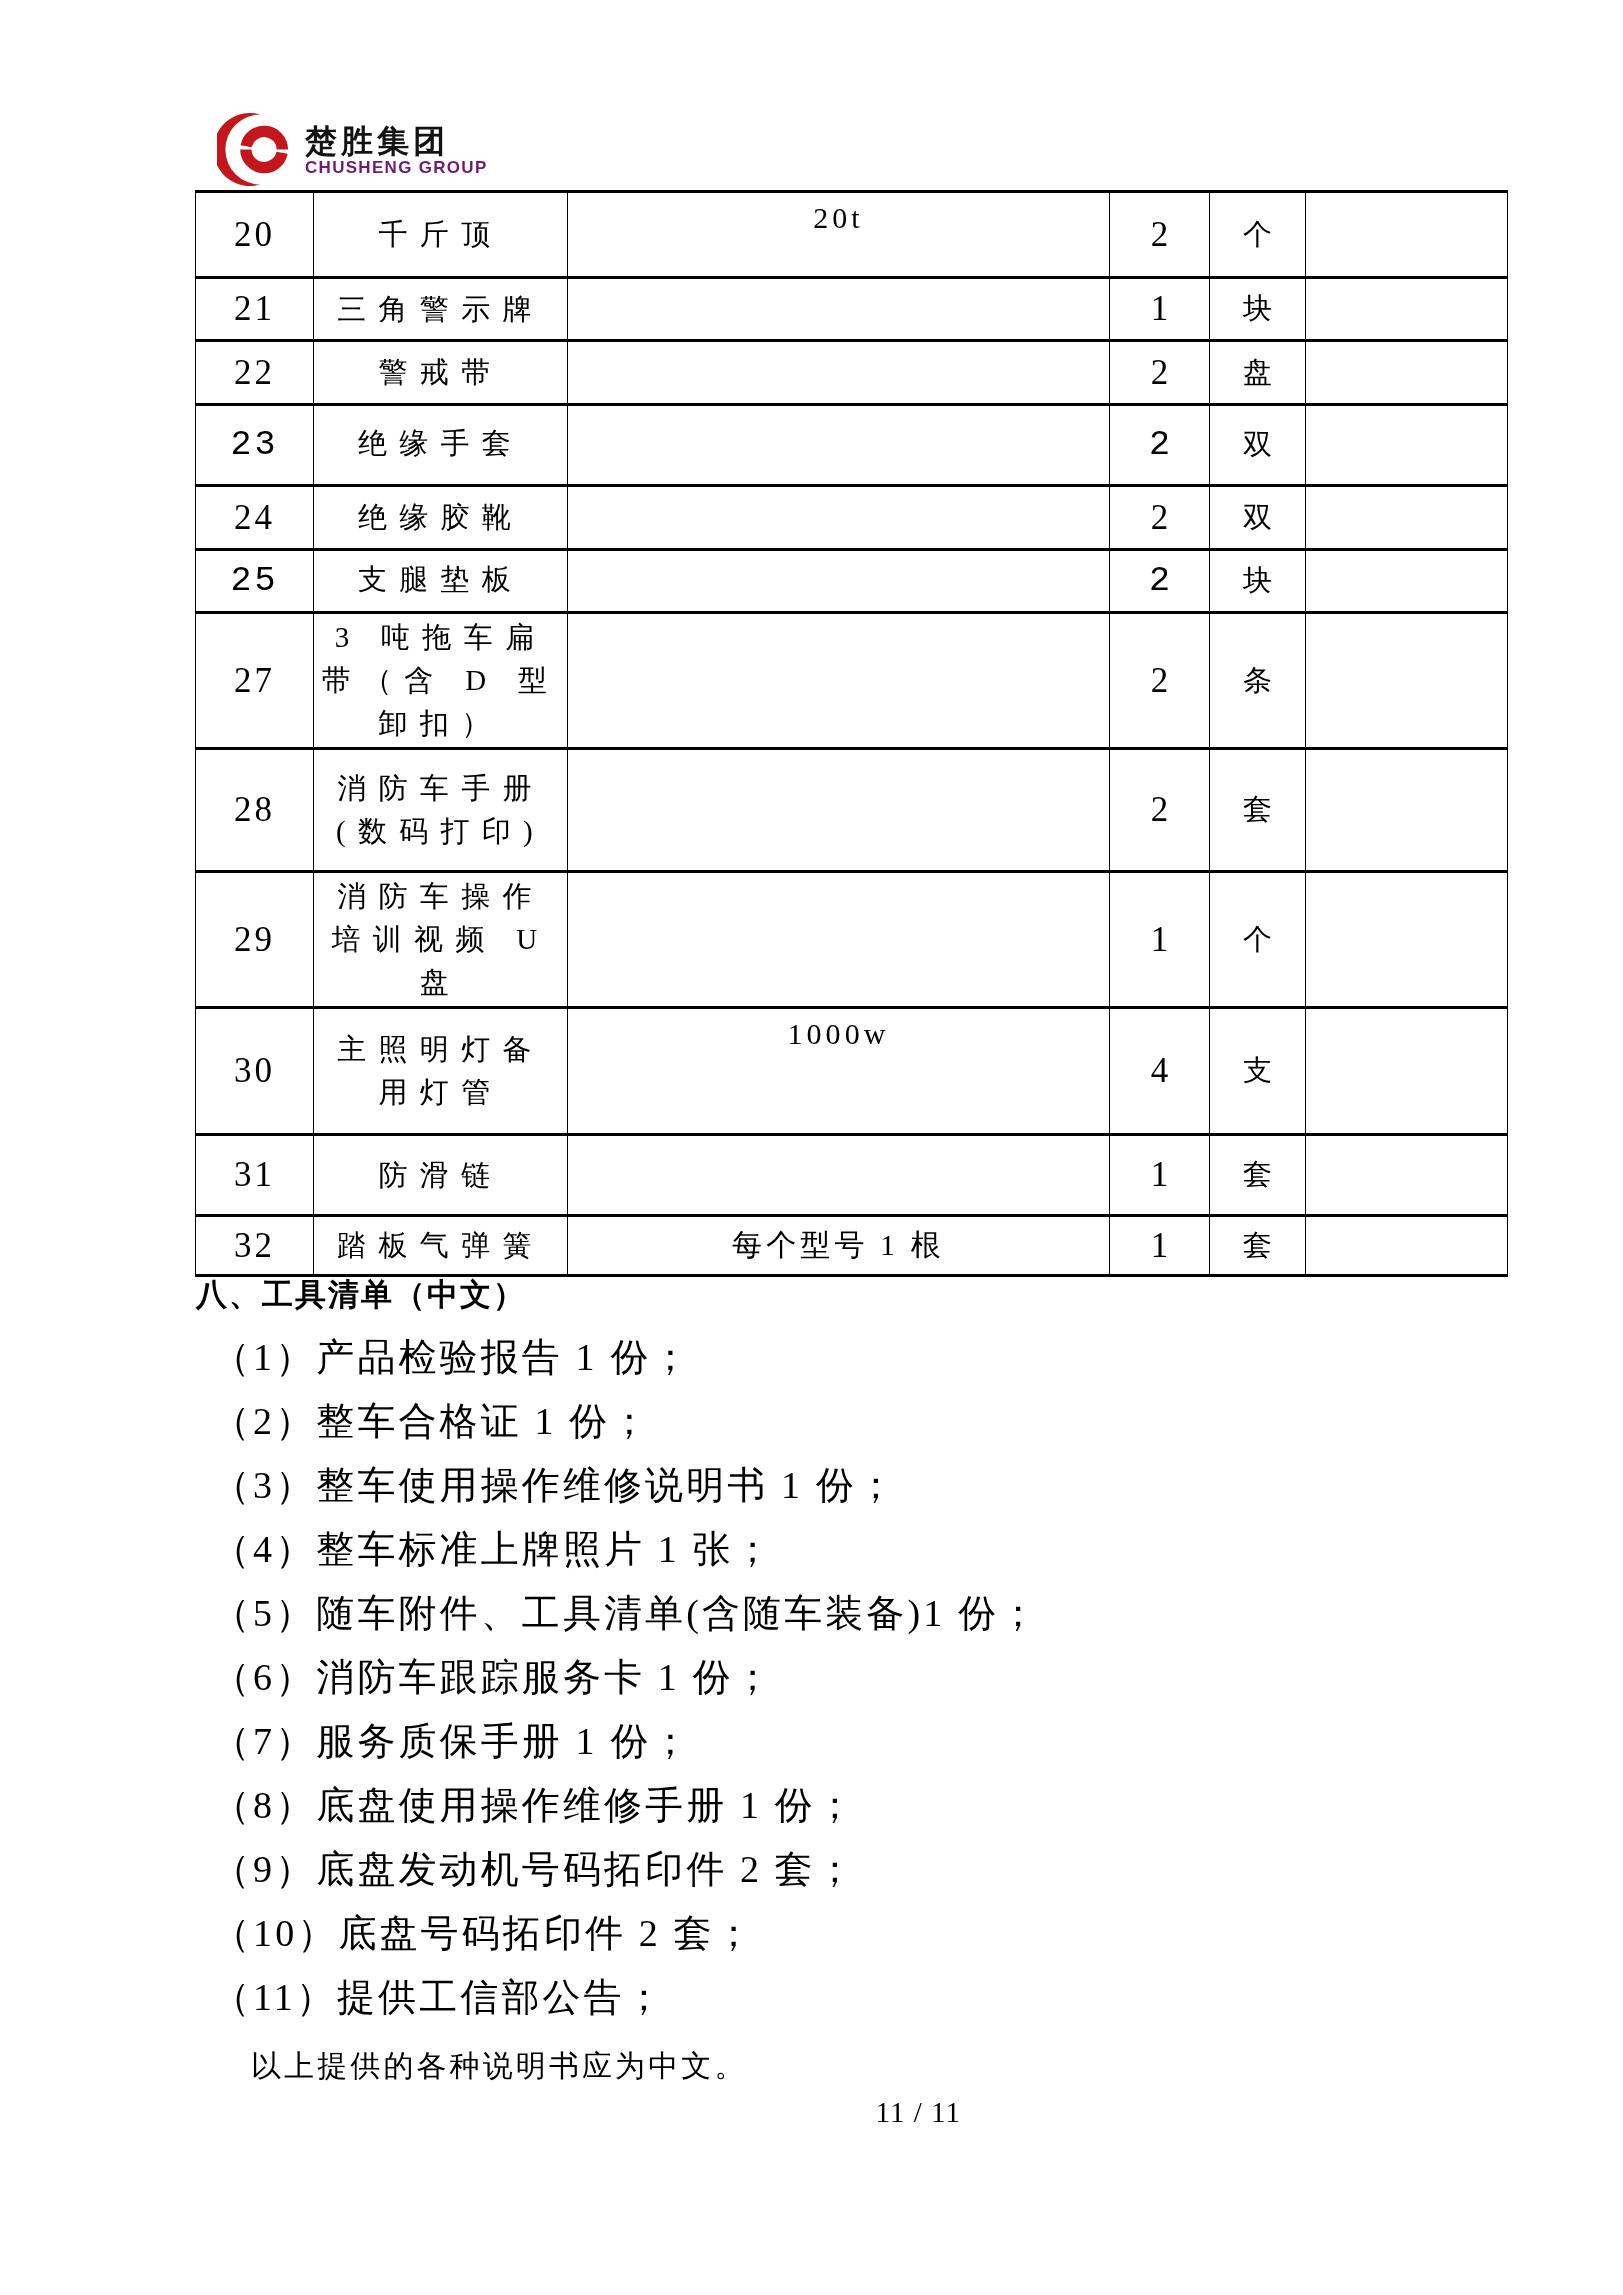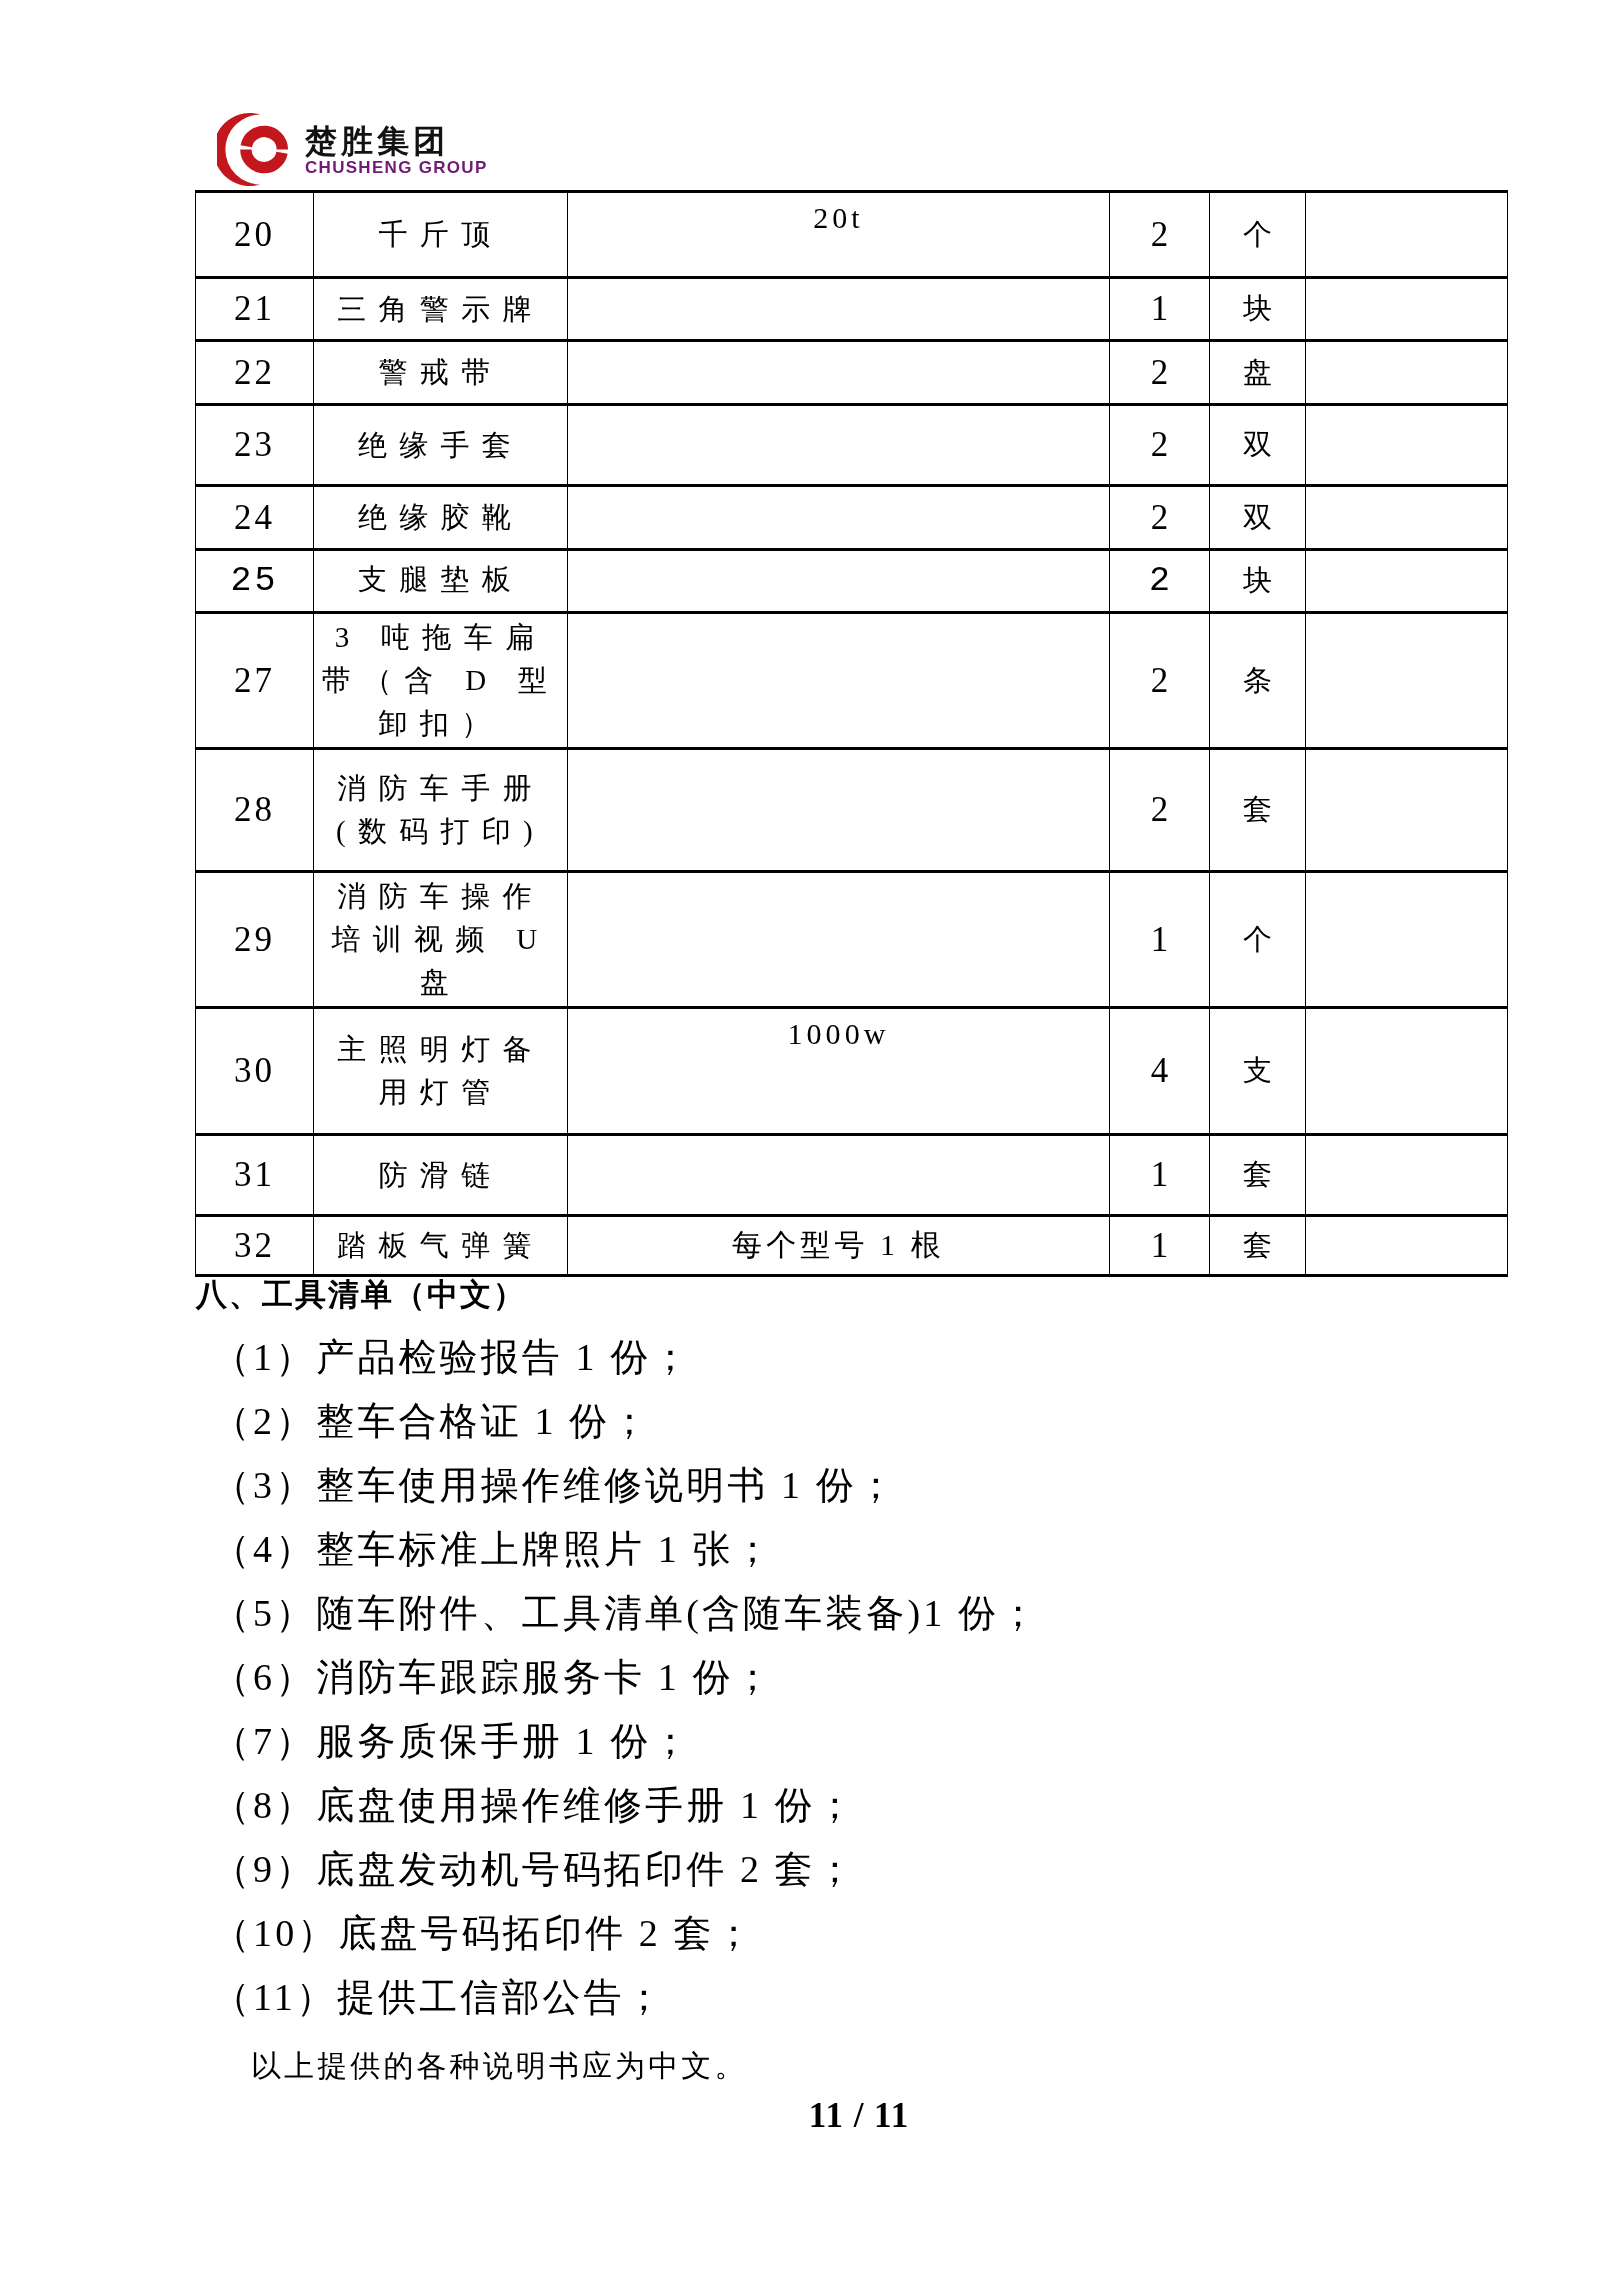--- a/index.html
+++ b/index.html
@@ -37,21 +37,21 @@
   td.cell-name{font-size:29px;letter-spacing:12.3px;line-height:43px;}
   td.cell-spec{font-size:30px;letter-spacing:4.1px;}
   td.cell-spec.spec-top{vertical-align:top;padding-top:8.2px;}
   td.cell-qty{font-size:35px;}
   td.cell-unit{font-size:29px;}
   td.cell-remark{font-size:29px;}
   
   table.equip tr:nth-child(1){height:86px;}
   table.equip tr:nth-child(2){height:63px;}
   table.equip tr:nth-child(3){height:64px;}
-  table.equip tr:nth-child(4){height:81px;}
+  table.equip tr:nth-child(4){height:81px;font-family:Liberation Mono, monospace;}
   table.equip tr:nth-child(5){height:64px;}
   table.equip tr:nth-child(6){height:63px;font-family:Liberation Mono, monospace;}
   table.equip tr:nth-child(7){height:82px;}
   table.equip tr:nth-child(8){height:123px;}
   table.equip tr:nth-child(9){height:83px;}
   table.equip tr:nth-child(10){height:127px;}
   table.equip tr:nth-child(11){height:81px;}
   table.equip tr:nth-child(12){height:60px;}
   table.equip tr:nth-child(13){height:62px;}
 
@@ -62,21 +62,21 @@
     white-space:nowrap;
   }
   .doc-list{position:absolute;left:212px;top:1325px;width:1299px;}
   .doc-item{font-size:38px;letter-spacing:3.1px;line-height:64px;white-space:nowrap;}
   .closing-note{
     position:absolute;left:251px;top:2049px;
     font-size:30px;letter-spacing:3.1px;line-height:34px;white-space:nowrap;
   }
   .page-number{
     position:absolute;left:757px;top:2096px;width:204px;
-    text-align:center;font-size:35px;font-weight:bold;letter-spacing:1px;
+    text-align:right;font-size:29px;font-weight:normal;letter-spacing:1px;
   }
 </style>
 </head>
 <body>
 
 <div class="page">
 
   <div class="logo">
     <svg class="logo-mark" viewBox="0 0 100 100" aria-hidden="true">
 

